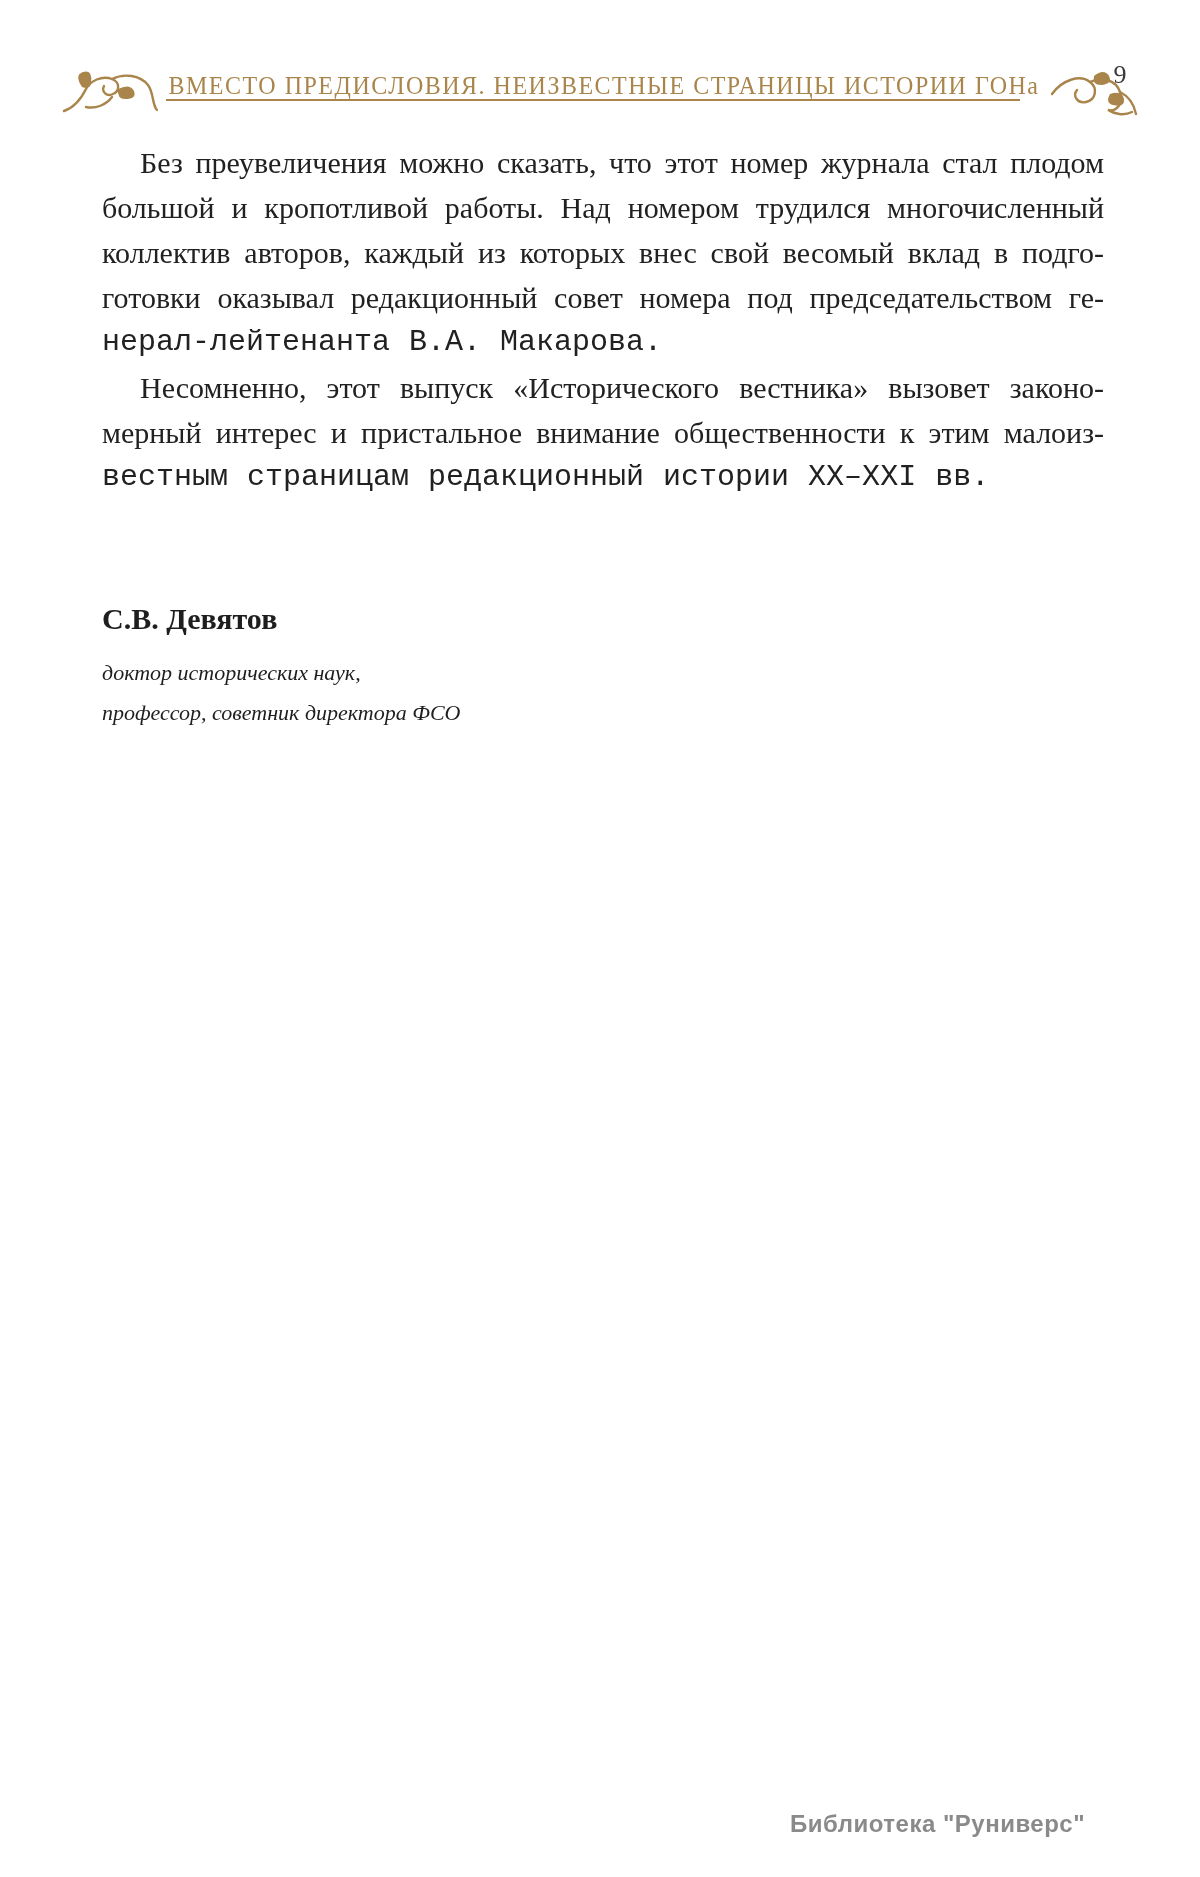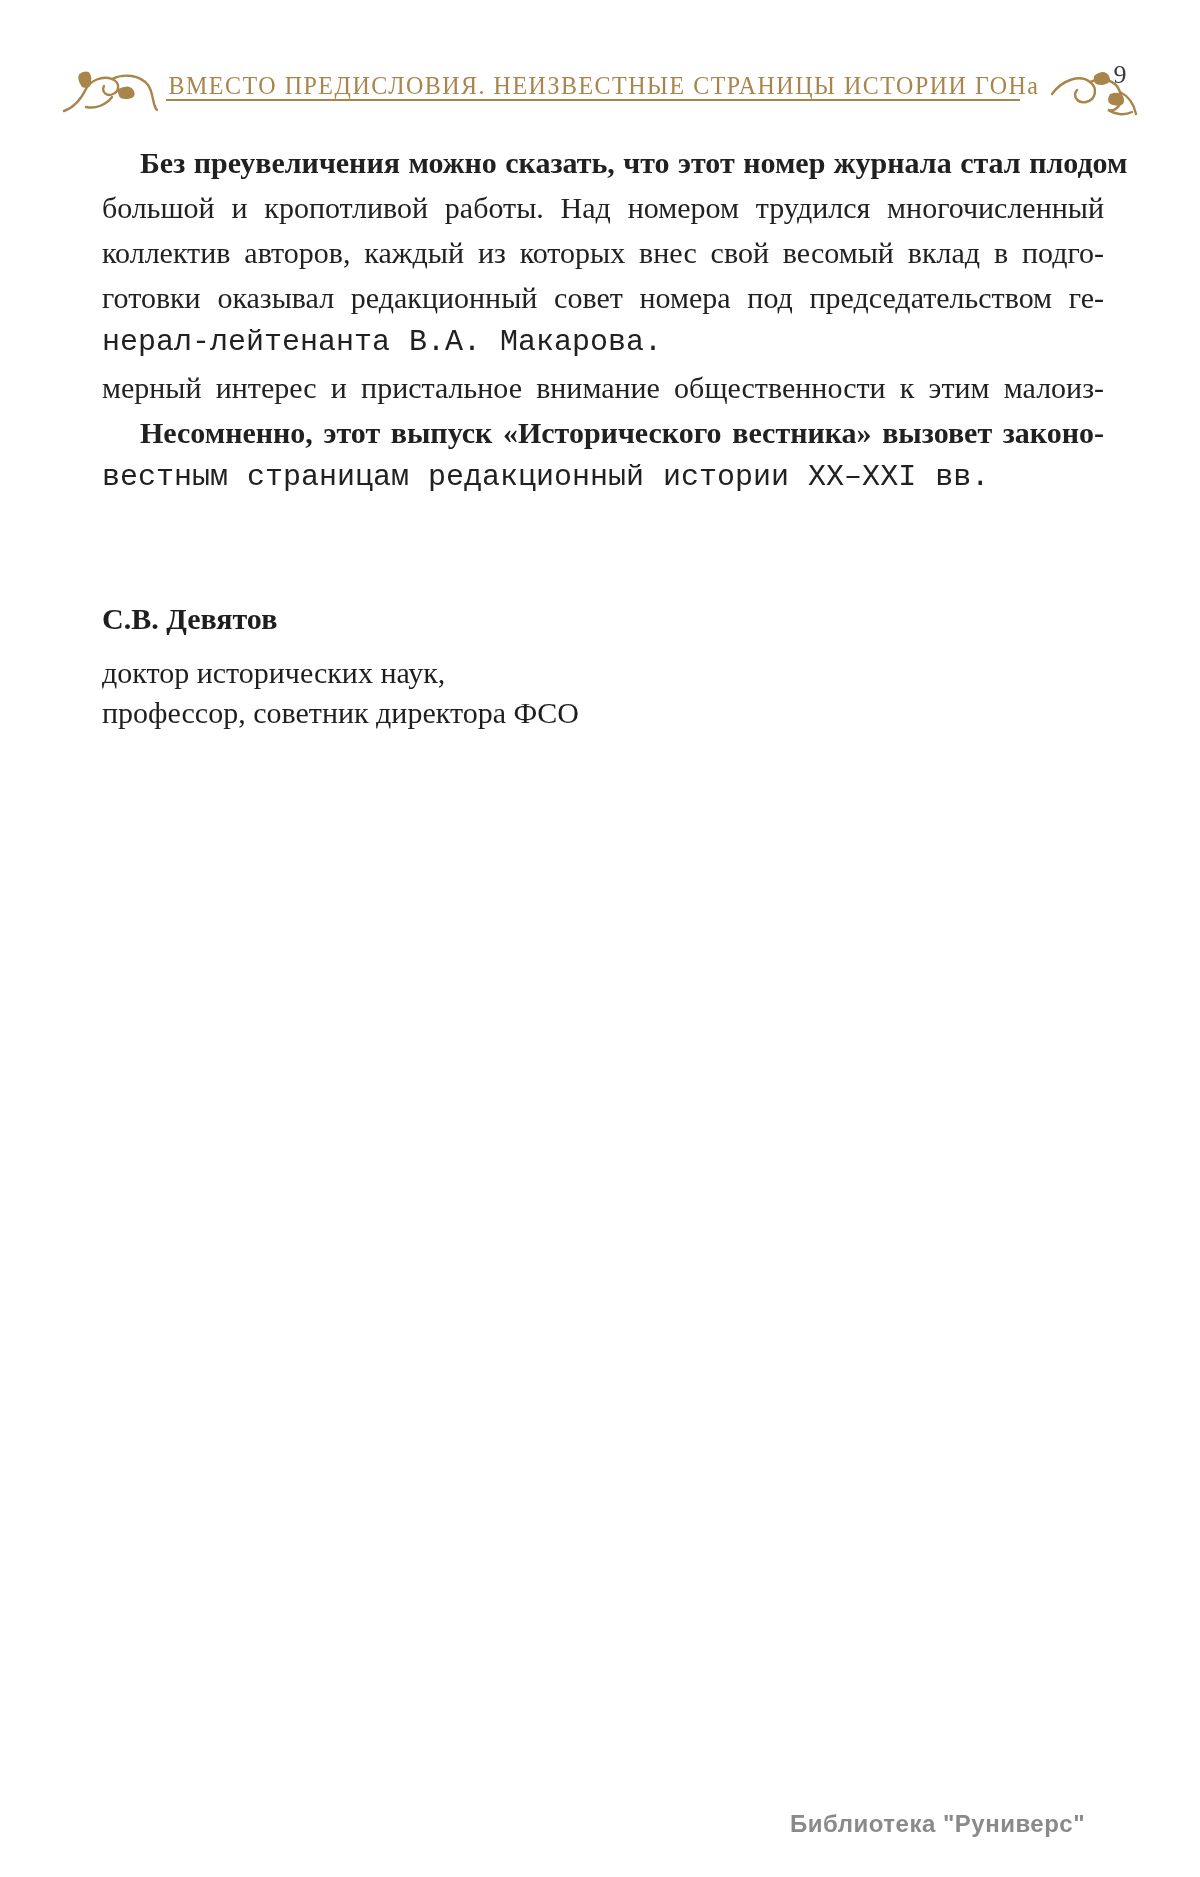--- a/index.html
+++ b/index.html
@@ -72,21 +72,21 @@
     color: #212121;
     word-spacing: 1px;
   }
   .line {
     line-height: 45px;
     height: 45px;
     text-align: justify;
     text-align-last: justify;
     white-space: nowrap;
   }
-  .line.indent { text-indent: 38px; font-weight: bold; }
+  .line.indent { text-indent: 38px; }
   .line.nojust {
     text-align: left;
     text-align-last: left;
     font-family: Liberation Mono, monospace;
   }
 
   
   .signature {
     position: absolute;
     top: 602px;
@@ -94,21 +94,22 @@
     width: 1004px;
     text-align: left;
     color: #1e1e1e;
   }
   .sig-name {
     font-size: 30px;
     font-weight: bold;
     margin-bottom: 17px;
   }
   .sig-line {
-    font-size: 30px;
+    font-style: italic;
+    font-size: 22px;
     line-height: 40px;
   }
 
   
   .watermark {
     position: absolute;
     top: 1810px;
     left: 790px;
     font-family: "Liberation Sans", sans-serif;
     font-weight: bold;
@@ -157,22 +158,22 @@
   </div>
 
   <div class="page-number">9</div>
 
   <main class="body-text">
     <div class="line indent">Без преувеличения можно сказать, что этот номер журнала стал плодом</div>
     <div class="line">большой и кропотливой работы. Над номером трудился многочисленный</div>
     <div class="line">коллектив авторов, каждый из которых внес свой весомый вклад в подго-</div>
     <div class="line">готовки оказывал редакционный совет номера под председательством ге-</div>
     <div class="line nojust">нерал-лейтенанта В.А. Макарова.</div>
+    <div class="line indent">Несомненно, этот выпуск «Исторического вестника» вызовет законо-</div>
     <div class="line">мерный интерес и пристальное внимание общественности к этим малоиз-</div>
-    <div class="line indent">Несомненно, этот выпуск «Исторического вестника» вызовет законо-</div>
     <div class="line nojust">вестным страницам редакционный истории XX–XXI вв.</div>
   </main>
 
   <div class="signature">
     <div class="sig-name">С.В. Девятов</div>
     <div class="sig-line">доктор исторических наук,</div>
     <div class="sig-line">профессор, советник директора ФСО</div>
   </div>
 
   <div class="watermark">Библиотека "Руниверс"</div>

